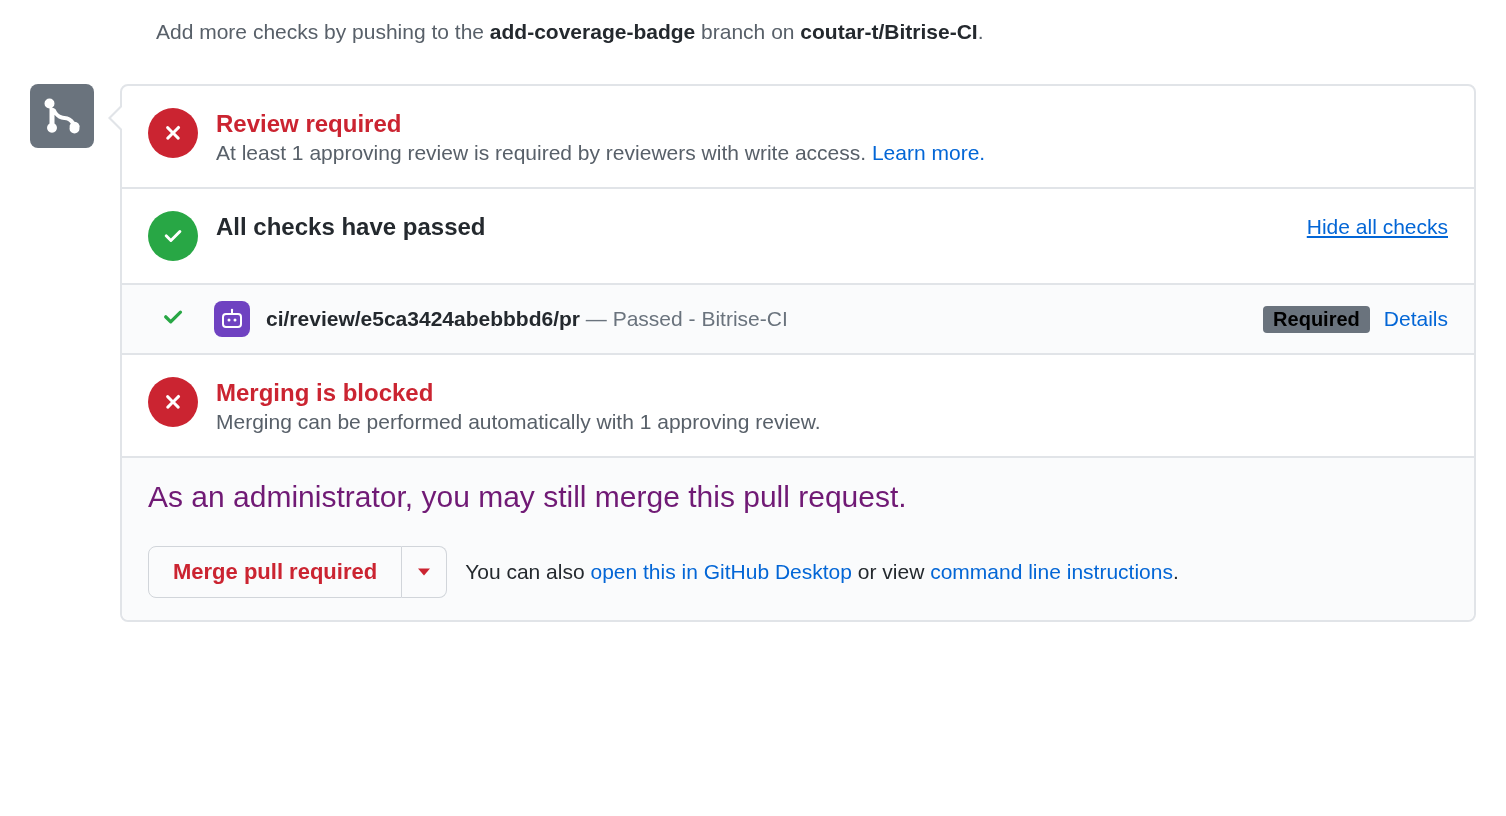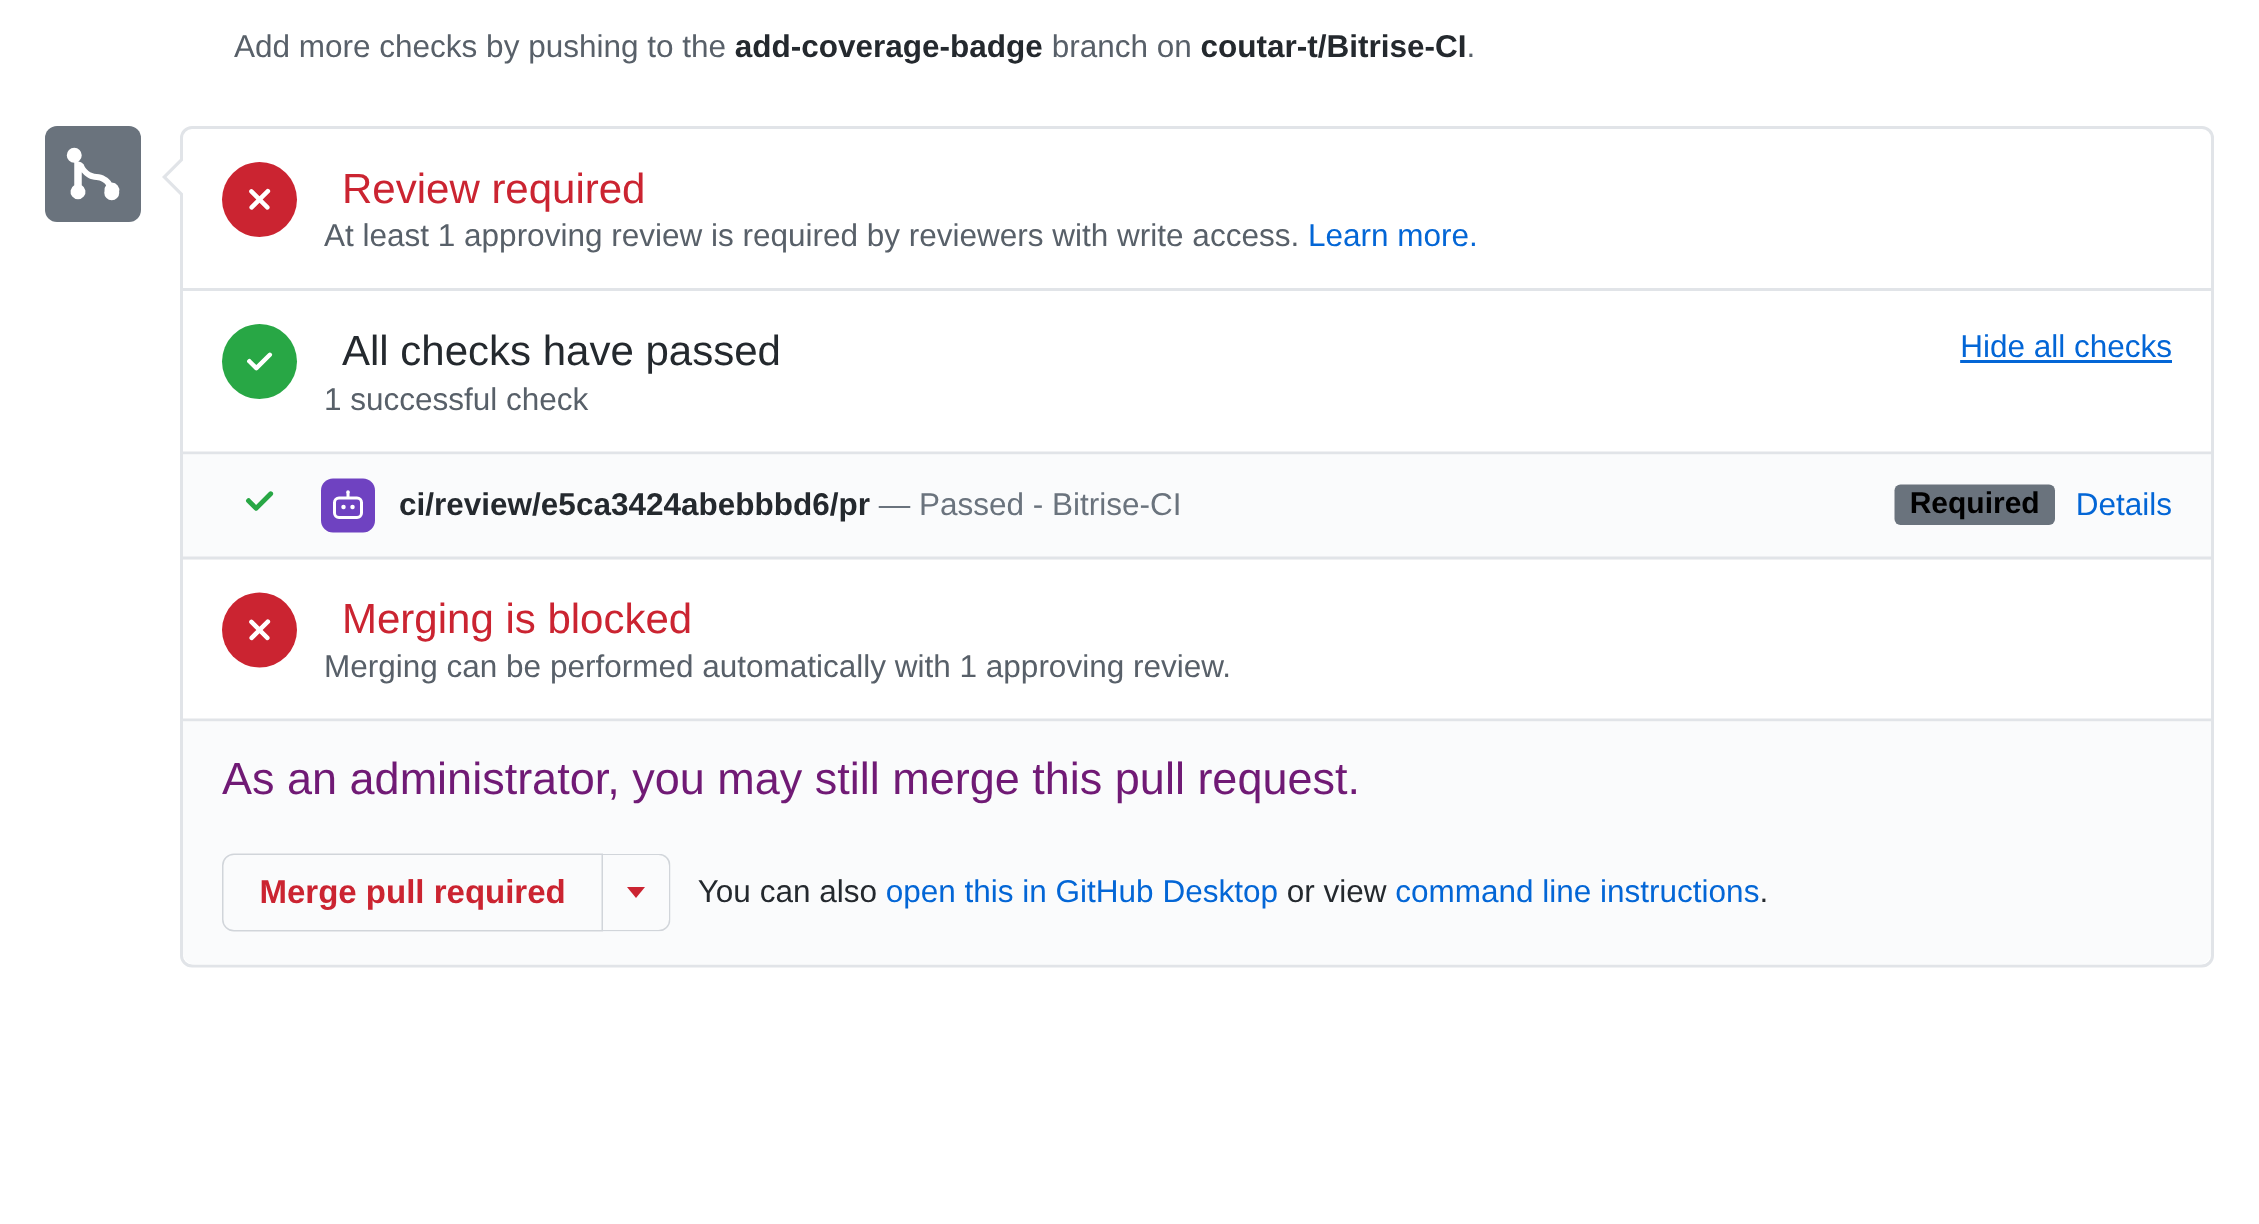--- a/index.html
+++ b/index.html
@@ -51,21 +51,21 @@
     .section:last-child { border-bottom:none; }
     .status-icon {
       width:50px; height:50px; border-radius:50%;
       display:flex; align-items:center; justify-content:center; flex:none;
     }
     .status-icon.red { background:#cb2431; }
     .status-icon.green { background:#28a745; }
     .status-icon svg { width:24px; height:24px; fill:#fff; }
 
     .section-body { flex:1; }
-    .section-title { font-size: 28px; font-weight:400; line-height:1.3;margin-left:12px; }
+    .section-title { font-size: 24px; font-weight:700; line-height:1.3; }
     .title-red { color:#cb2431; }
     .title-dark { color:#24292e; }
     .section-sub { color:#586069; font-size:21px; margin-top:2px; }
     .section-right { display:flex; align-items:flex-start; padding-top:4px; }
     .link { color:#0366d6; text-decoration:none; font-size:21px; cursor:pointer; }
     .link.underline { text-decoration: underline; }
 
     .check-row {
       background:#fafbfc; padding: 16px 26px; display:flex; align-items:center; gap:16px;
       border-bottom:2px solid #e1e4e8;
@@ -138,21 +138,20 @@
       </div>
 
       <div class="section">
         <div class="status-icon green">
           <svg viewBox="0 0 16 16">
               <path d="M13.3 4.3a1 1 0 0 1 0 1.4l-6 6a1 1 0 0 1-1.4 0l-3-3a1 1 0 1 1 1.4-1.4L6.6 9.6l5.3-5.3a1 1 0 0 1 1.4 0z"></path>
             </svg>
         </div>
         <div class="section-body">
           <div class="section-title title-dark">All checks have passed</div>
-          <div class="section-sub">1 successful check</div>
         </div>
         <div class="section-right">
           <a class="link underline">Hide all checks</a>
         </div>
       </div>
 
       <div class="check-row">
         <span class="check-mark">
           <svg viewBox="0 0 16 16">
               <path d="M13.3 4.3a1 1 0 0 1 0 1.4l-6 6a1 1 0 0 1-1.4 0l-3-3a1 1 0 1 1 1.4-1.4L6.6 9.6l5.3-5.3a1 1 0 0 1 1.4 0z"></path>

